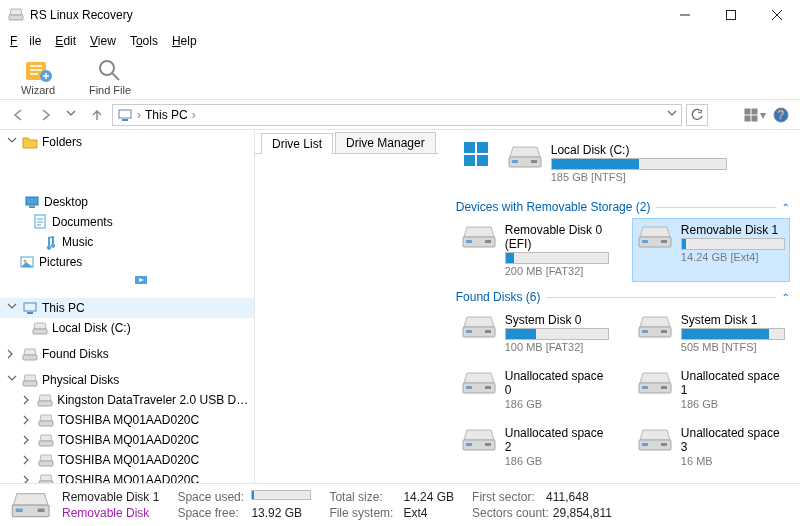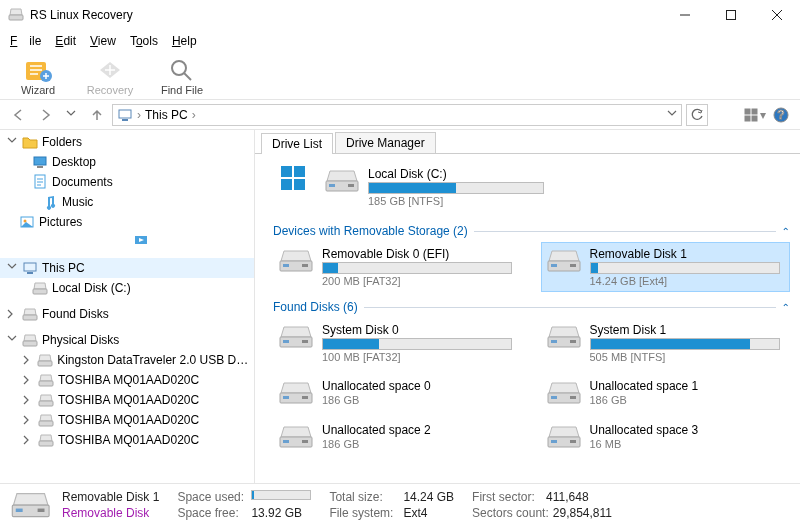--- a/index.html
+++ b/index.html
@@ -22,21 +22,21 @@
 .addr { flex:1; height:22px; border:1px solid #ccc; display:flex; align-items:center; gap:4px; padding:0 4px;}
 .addr .sep { color:#888; }
 .refresh { width:22px; height:22px; display:flex; align-items:center; justify-content:center; border:1px solid #ccc;}
 .main { flex:1; display:flex; overflow:hidden; border-bottom:1px solid #e5e5e5;}
 .sidebar { width:255px; border-right:1px solid #e5e5e5; overflow:auto; padding:2px 0;}
 .tree-item { display:flex; align-items:center; height:20px; gap:4px; padding-right:4px;}
 .tree-item.sel { background:#e5f3ff; }
 .tree-item .tw { width:12px; height:12px; display:flex; align-items:center; justify-content:center; margin-left:2px;}
 .tree-item .icn { width:16px; height:16px; display:flex; align-items:center; justify-content:center;}
 .tree-item .lbl { white-space:nowrap; overflow:hidden; text-overflow:ellipsis;text-align:right;}
-.content { flex:1; display:flex; flex-direction:column; overflow:hidden;}
+.content { flex:1; display:flex; flex-direction:row; overflow:hidden;}
 .tabs { height:24px; display:flex; align-items:flex-end; padding:2px 0 0 6px; border-bottom:1px solid #ccc;}
 .tab { padding:3px 10px; border:1px solid #ccc; border-bottom:none; background:#f5f5f5; margin-right:2px; font-size:12px;}
 .tab.active { background:#fff; position:relative; top:1px;}
 .scroll { flex:1; overflow:auto; padding:4px 10px 8px 18px; position:relative;}
 .section-hdr { color:#0062b1; font-size:12px; margin:8px 0 4px 0; display:flex; align-items:center; gap:6px;}
 .section-hdr .line { flex:1; height:1px; background:#cfd8e3;}
 .section-hdr .chev { color:#0062b1; font-size:10px;}
 .drive-grid { display:grid; grid-template-columns: 1fr 1fr; gap:6px 18px;}
 .drive { display:flex; gap:8px; padding:4px; border:1px solid transparent;}
 .drive.selected { background:#cde8ff; border:1px solid #9bd1ff;}
@@ -120,27 +120,20 @@
 <div class="toolbar">
   <div class="tool">
     <svg width="32" height="28">
         <rect x="4" y="6" width="20" height="18" fill="#f7b83c" rx="2"></rect>
         <path d="M8 10 L20 10 M8 14 L20 14 M8 18 L16 18" stroke="#fff" stroke-width="1.5"></path>
         <circle cx="24" cy="20" r="6" fill="#5aa0e0"></circle>
         <path d="M24 17 L24 23 M21 20 L27 20" stroke="#fff" stroke-width="1.5"></path>
       </svg>
     <span class="label">Wizard</span>
   </div>
-  <div class="tool disabled">
-    <svg width="32" height="28">
-        <path d="M16 6 L26 14 L16 22 L6 14 Z" fill="#bbb"></path>
-        <path d="M16 9 L16 19 M11 14 L21 14" stroke="#fff" stroke-width="1.5"></path>
-      </svg>
-    <span class="label">Recovery</span>
-  </div>
   <div class="tool">
     <svg width="32" height="28">
         <circle cx="13" cy="12" r="7" fill="none" stroke="#888" stroke-width="2"></circle>
         <path d="M18 17 L25 24" stroke="#888" stroke-width="2"></path>
       </svg>
     <span class="label">Find File</span>
   </div>
 </div>
 
 <div class="navbar">
@@ -207,21 +200,21 @@
           </svg>
         </span>
       <span class="icn">
           <svg width="16" height="14">
             <path d="M1 3 L6 3 L8 5 L15 5 L15 13 L1 13 Z" fill="#f7c948" stroke="#d4a020"></path>
           </svg>
         </span>
       <span class="lbl">Folders</span>
     </div>
     <div id="folder-children">
-        <div class="tree-item" style="padding-left: 32px;">
+        <div class="tree-item" style="padding-left: 24px; margin-top: 40px;">
           <span class="icn">
             <svg width="16" height="16">
               <rect x="2" y="3" width="12" height="8" fill="#4aa3e0" stroke="#2a7ab8"></rect>
               <rect x="5" y="12" width="6" height="2" fill="#888"></rect>
             </svg>
           </span>
           <span class="lbl">Desktop</span>
         </div>
         <div class="tree-item" style="padding-left: 32px;">
           <span class="icn">

